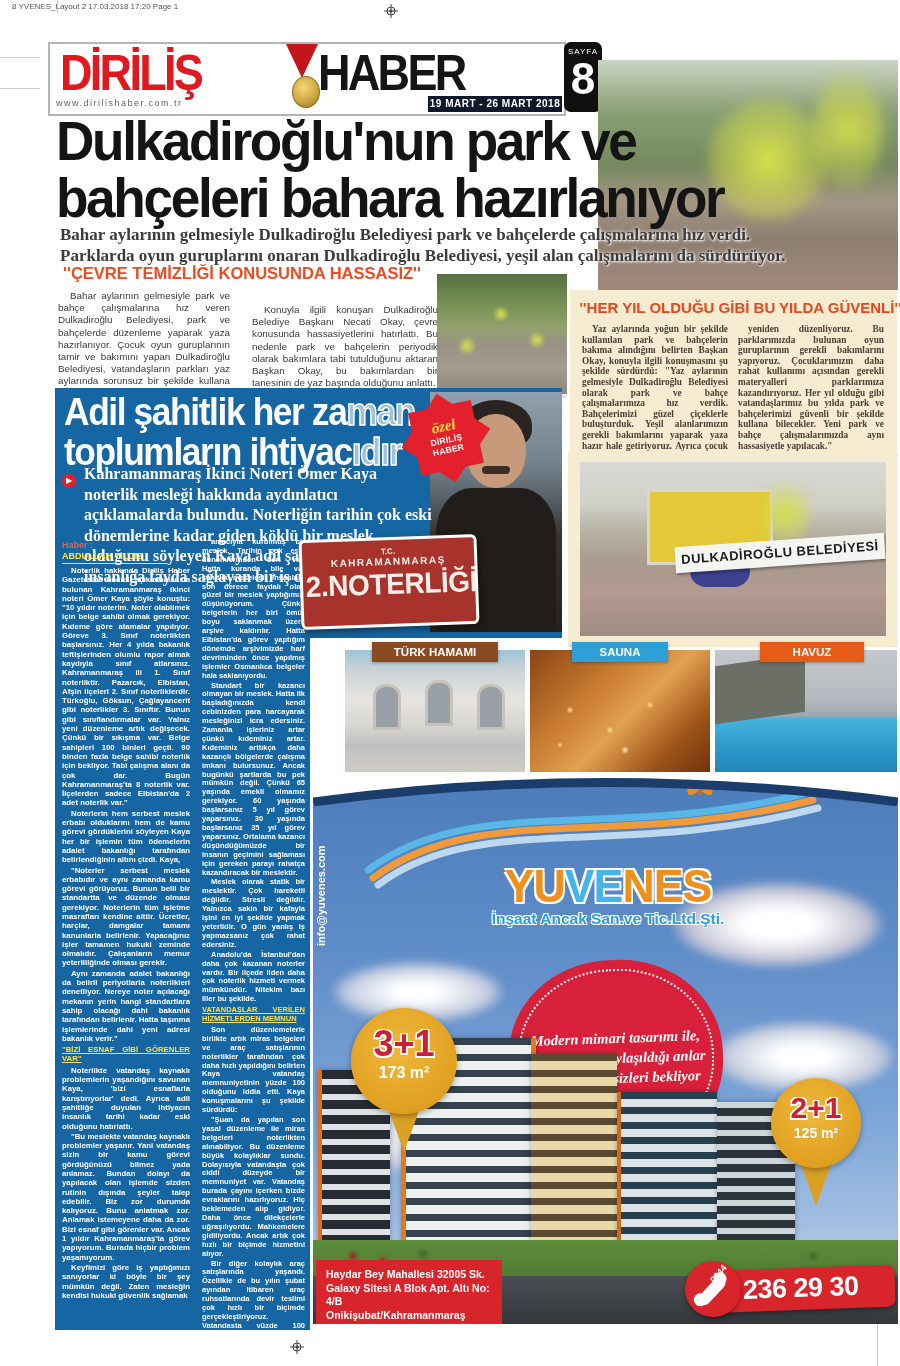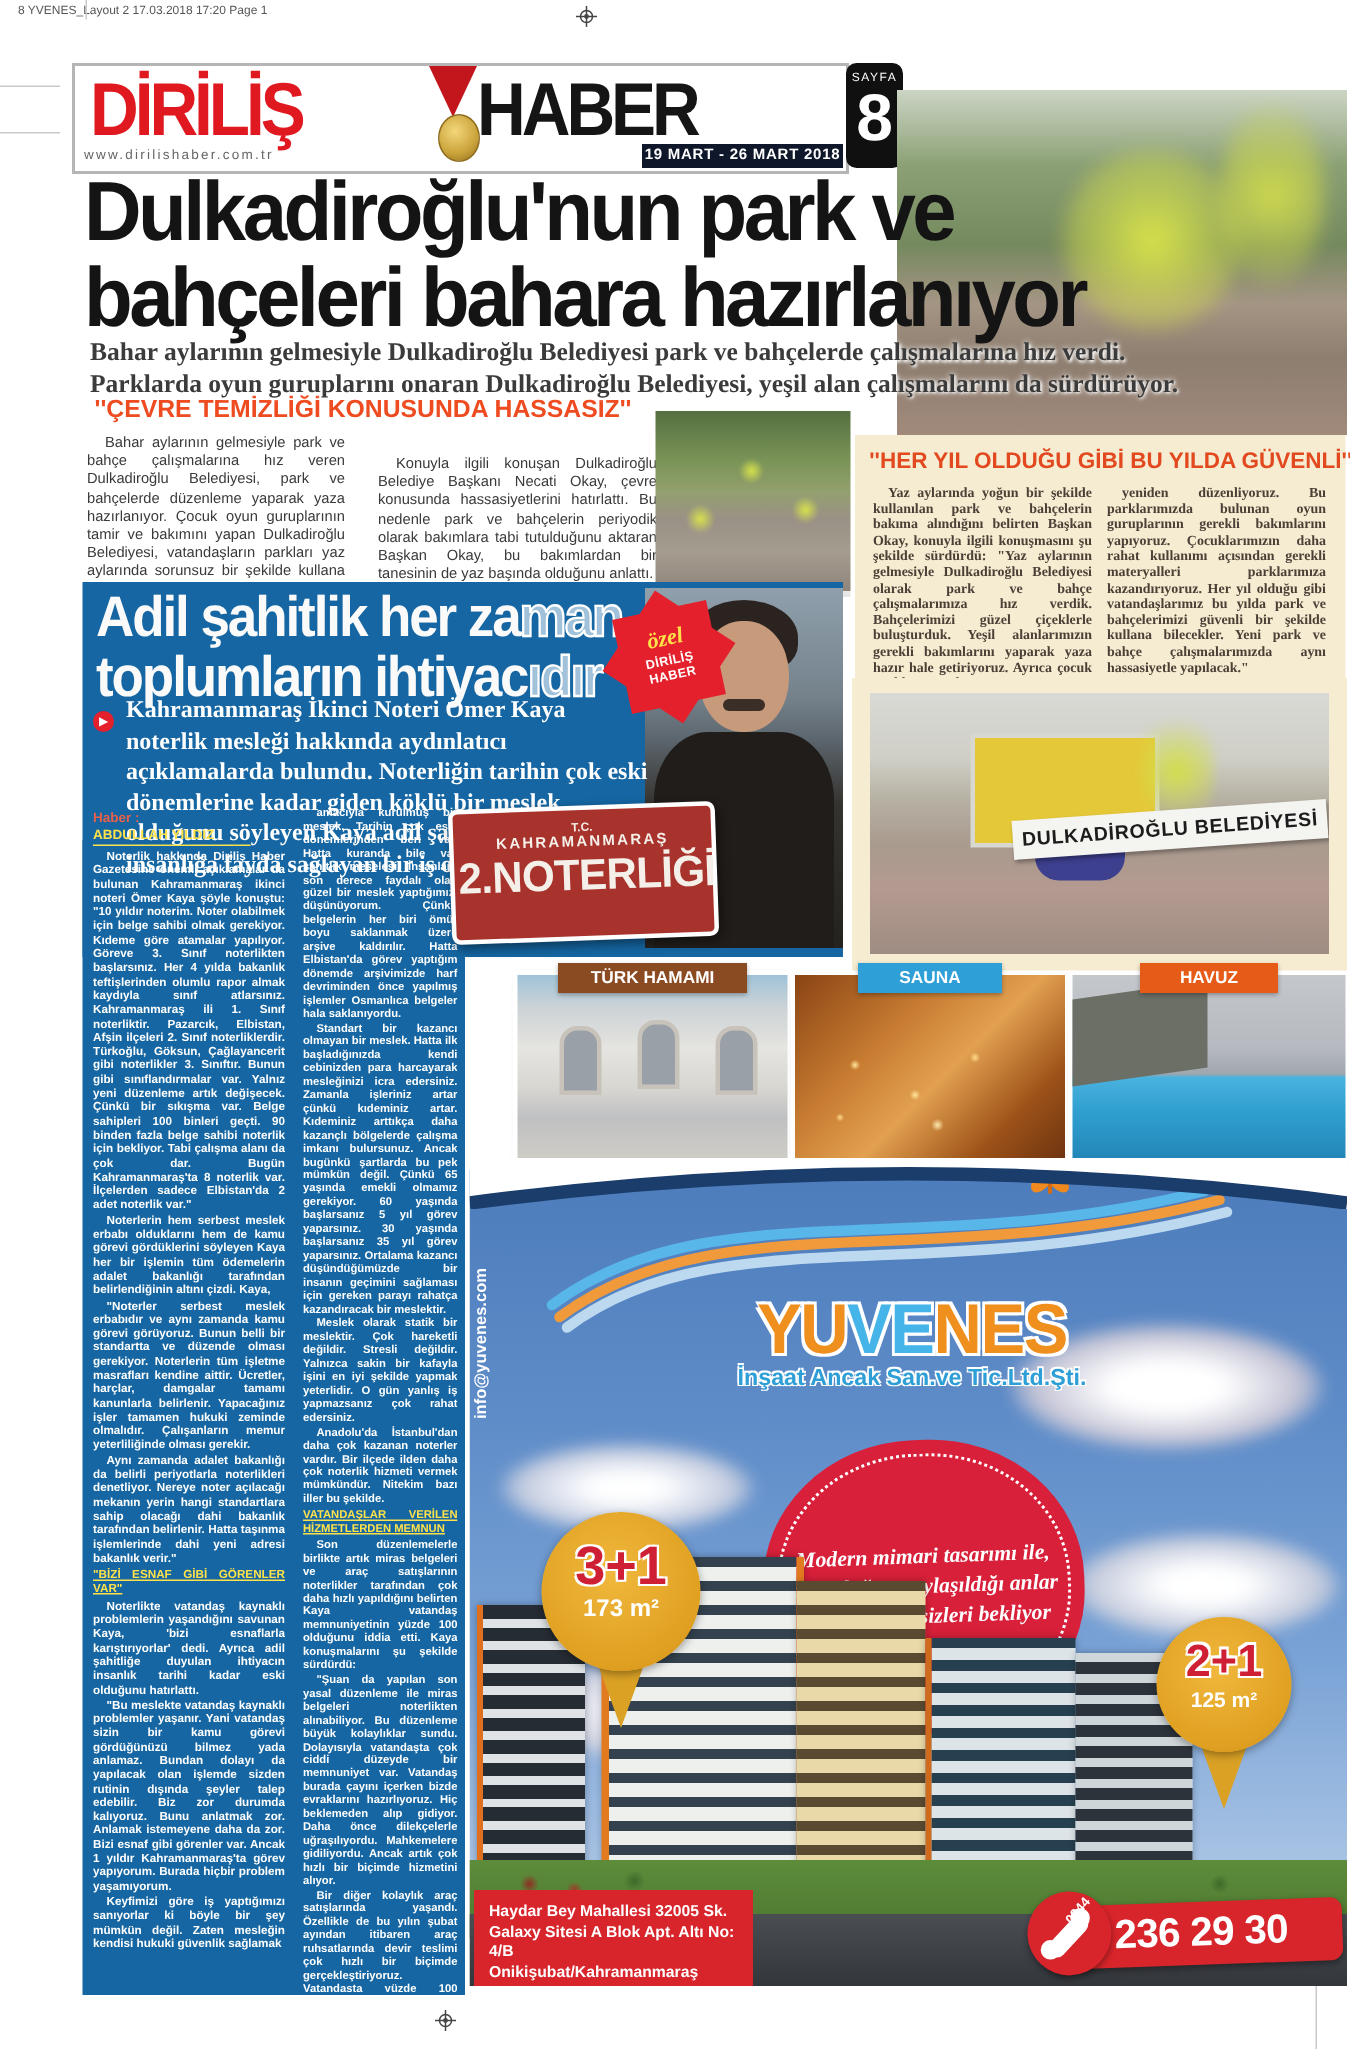--- a/index.html
+++ b/index.html
@@ -120,21 +120,21 @@
         radial-gradient(circle 6px at 95px 100px,#ffe9b0,rgba(0,0,0,0) 70%),
         radial-gradient(circle 4px at 30px 95px,#ffd98a,rgba(0,0,0,0) 70%),
         linear-gradient(135deg,#8a4413 0%,#c97e33 35%,#e2a050 55%,#9c5218 80%,#6f3410 100%);}
   #spa3{left:715px;width:182px;background:linear-gradient(180deg,#c4c8cc 0%,#b6bac0 40%,#9fa6ad 54%,
         #49b2de 56%,#2f9fd0 75%,#2287b8 100%);}
   #spa3 .wall{position:absolute;left:0;top:10px;width:90px;height:58px;background:#6b6f66;transform:skewY(-8deg);}
   .spa-label{top:642px;height:20px;line-height:20px;text-align:center;color:#fff;font-weight:bold;
         font-size:11.5px;z-index:6;box-shadow:0 1px 3px rgba(0,0,0,.3);}
   #spa-label1{left:372px;width:126px;background:#8a4a22;}
   #spa-label2{left:572px;width:96px;background:#2f9fd8;}
-  #spa-label3{left:760px;width:92px;background:#e55b17;}
+  #spa-label3{left:760px;width:104px;background:#e55b17;}
   
   #ad{left:313px;top:772px;width:585px;height:552px;overflow:hidden;}
   #ad-sky{position:absolute;left:0;top:8px;width:585px;height:544px;
         background:linear-gradient(180deg,#4d7cbc 0%,#5e8cc8 30%,#7aa3d6 60%,#a8c3e4 85%,#c8d9ee 100%);}
   .cloud{position:absolute;border-radius:50%;filter:blur(5px);}
   #ad-arc{position:absolute;left:0;top:0;z-index:8;}
   #ad-email{position:absolute;left:2px;top:14px;height:160px;writing-mode:vertical-rl;transform:rotate(180deg);
         color:#fff;font-weight:bold;font-size:11px;z-index:7;}
   #ad-swoosh{position:absolute;left:45px;top:18px;z-index:3;}
   #ad-logo{position:absolute;left:55px;top:86px;width:480px;text-align:center;font-size:47px;font-weight:bold;
@@ -149,21 +149,21 @@
   #ad-badge .stxt{position:absolute;inset:0;display:flex;flex-direction:column;justify-content:center;
         text-align:center;font-family:"Liberation Serif",serif;font-style:italic;font-weight:bold;
         font-size:14.5px;line-height:20px;color:#fff;padding:0 14px;}
   .pin{position:absolute;z-index:6;text-align:center;}
   .pin .head{position:relative;border-radius:50%;background:radial-gradient(circle at 45% 38%,#f0b83c,#e0a021 70%,#c9881a);
         box-shadow:0 2px 6px rgba(0,0,0,.35);}
   .pin .tail{margin:-6px auto 0;width:0;height:0;border-left:16px solid transparent;border-right:16px solid transparent;
         border-top:44px solid #daa125;}
   .pin .t{font-weight:bold;color:#cf1f35;text-shadow:-1.5px -1.5px 0 #fff,1.5px -1.5px 0 #fff,-1.5px 1.5px 0 #fff,1.5px 1.5px 0 #fff;}
   .pin .a{font-weight:bold;color:#fff;}
-  #pin1{left:48px;top:236px;}
+  #pin1{left:38px;top:236px;}
   #pin1 .head{width:106px;height:106px;}
   #pin1 .t{font-size:36px;line-height:40px;padding-top:16px;}
   #pin1 .a{font-size:16px;}
   #pin2{left:458px;top:306px;}
   #pin2 .head{width:90px;height:90px;}
   #pin2 .t{font-size:30px;line-height:34px;padding-top:13px;}
   #pin2 .a{font-size:14px;}
   .bldg{position:absolute;z-index:4;box-shadow:0 0 5px rgba(0,0,0,.3);}
   #b1{left:5px;top:298px;width:68px;height:215px;border-left:4px solid #e07020;
       background:repeating-linear-gradient(180deg,#262c34 0 9px,#dfe3e6 9px 15px);}

